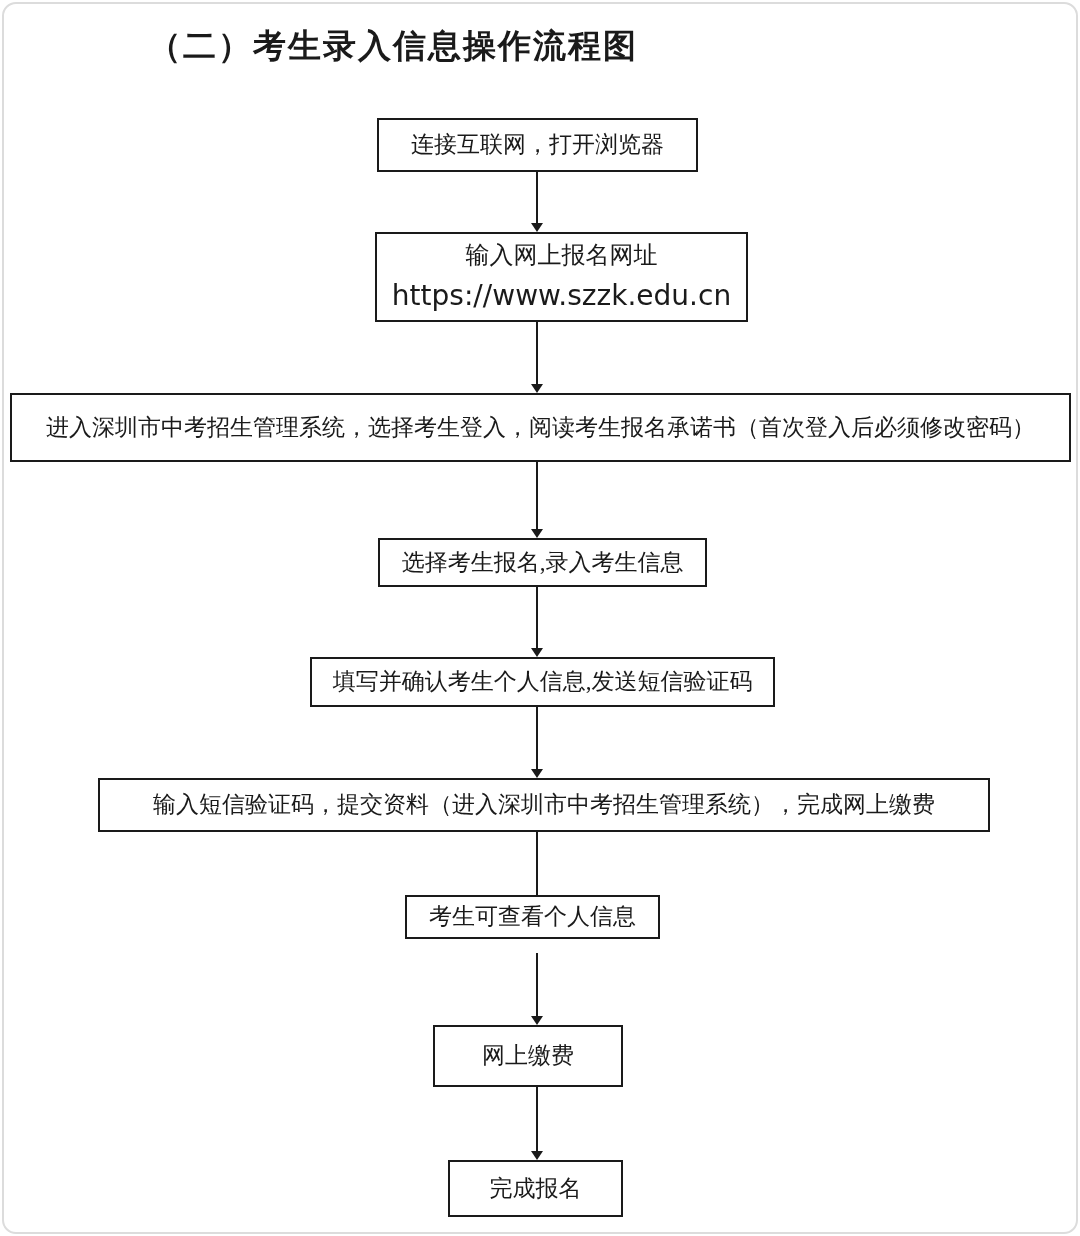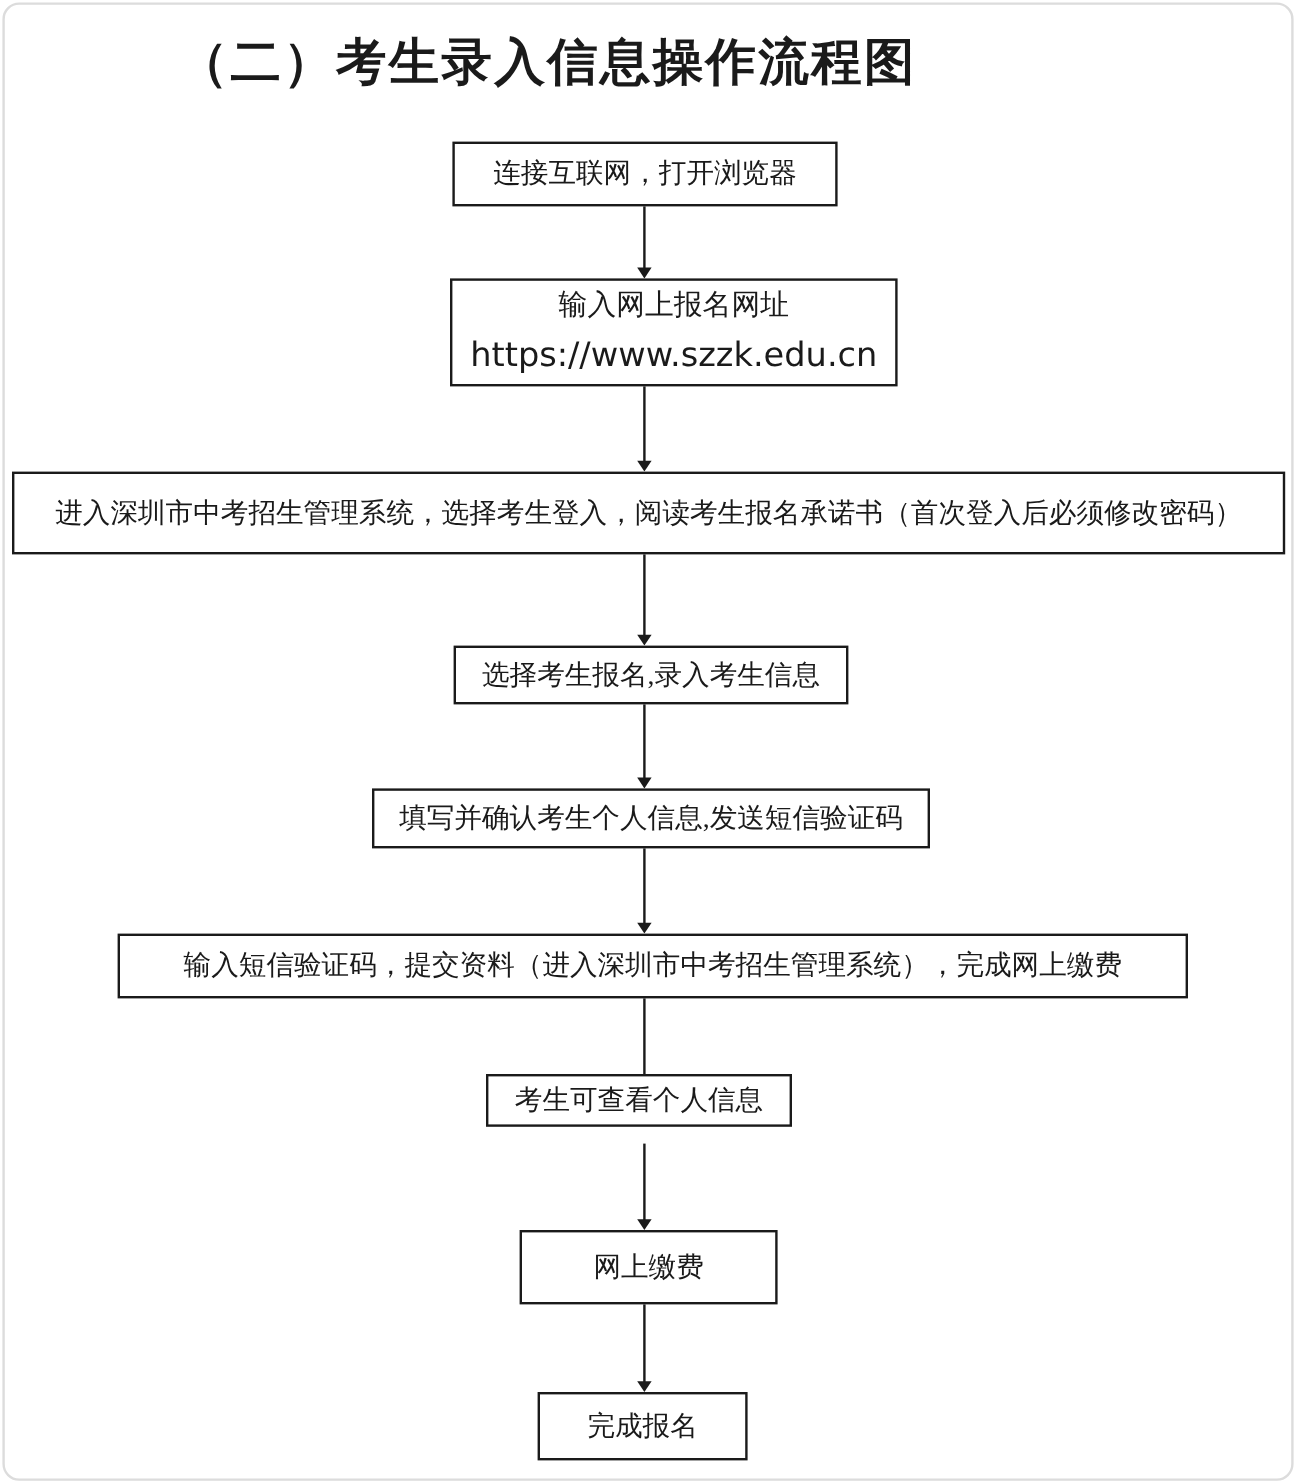--- a/index.html
+++ b/index.html
@@ -12,21 +12,21 @@
     overflow:hidden;
   }
   #frame {
     position:absolute; inset:2px;
     border:2px solid #dcdcdc;
     border-radius:14px;
     pointer-events:none;
   }
   .title {
     position:absolute; left:148px; top:24px;
-    font-size:42px; font-weight:bold;
+    font-size:33px; font-weight:bold;
     letter-spacing:2px;
     white-space:nowrap;
   }
   .node {
     position:absolute;
     border:2px solid #1a1a1a;
     background:#ffffff;
     display:flex; flex-direction:column;
     align-items:center; justify-content:center;
     text-align:center;
@@ -43,21 +43,21 @@
   }
   .node .cn-line { font-size:24px; }
   
   .b1 { left:377px; top:118px;  width:321px; height:54px; }
   .b2 { left:375px; top:232px;  width:373px; height:90px; }
   .b3 { left:10px;  top:393px;  width:1061px; height:69px; }
   .b4 { left:378px; top:538px;  width:329px; height:49px; }
   .b5 { left:310px; top:657px;  width:465px; height:50px; }
   .b6 { left:98px;  top:778px;  width:892px; height:54px; }
   .b7 { left:405px; top:895px;  width:255px; height:44px; border-width:2.5px; }
-  .b8 { left:433px; top:1025px; width:215px; height:62px; }
+  .b8 { left:433px; top:1025px; width:190px; height:62px; }
   .b9 { left:448px; top:1160px; width:175px; height:57px; }
   
   .arrow {
     position:absolute; left:530px; width:14px;
   }
   .arrow .shaft {
     position:absolute; left:6px; top:0; bottom:8px;
     width:2px; background:#1a1a1a;
   }
   .arrow .head {

